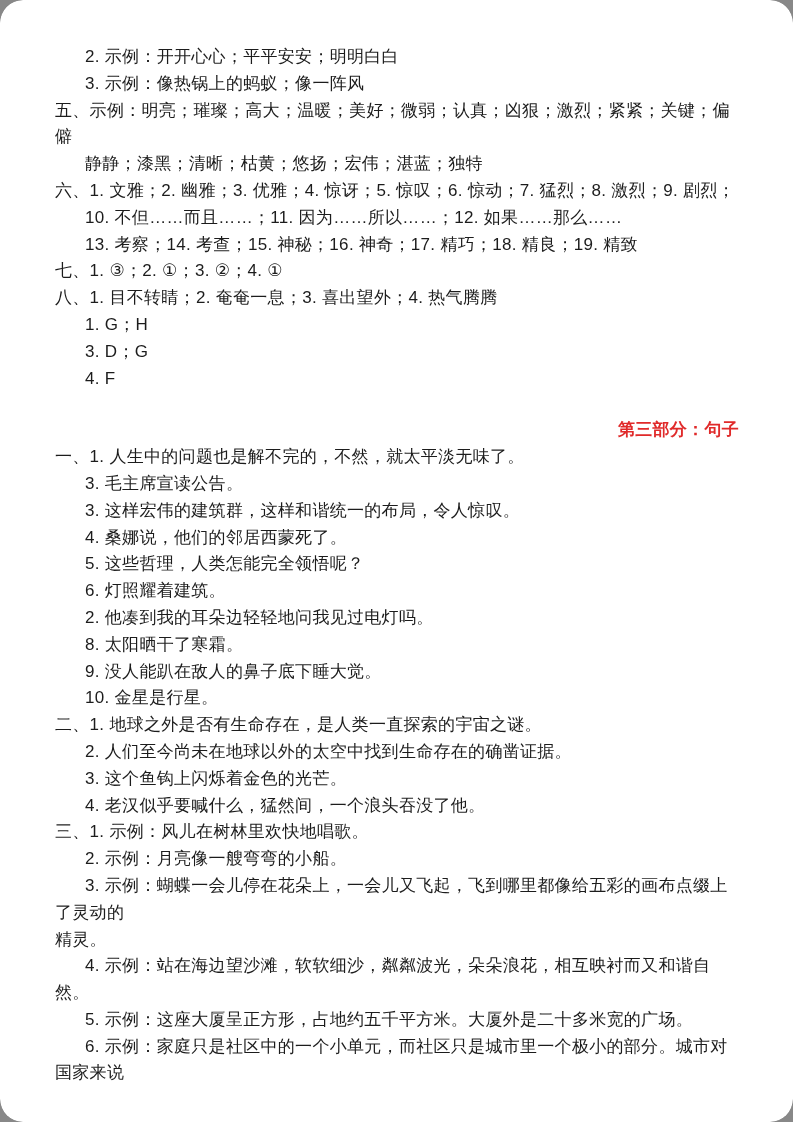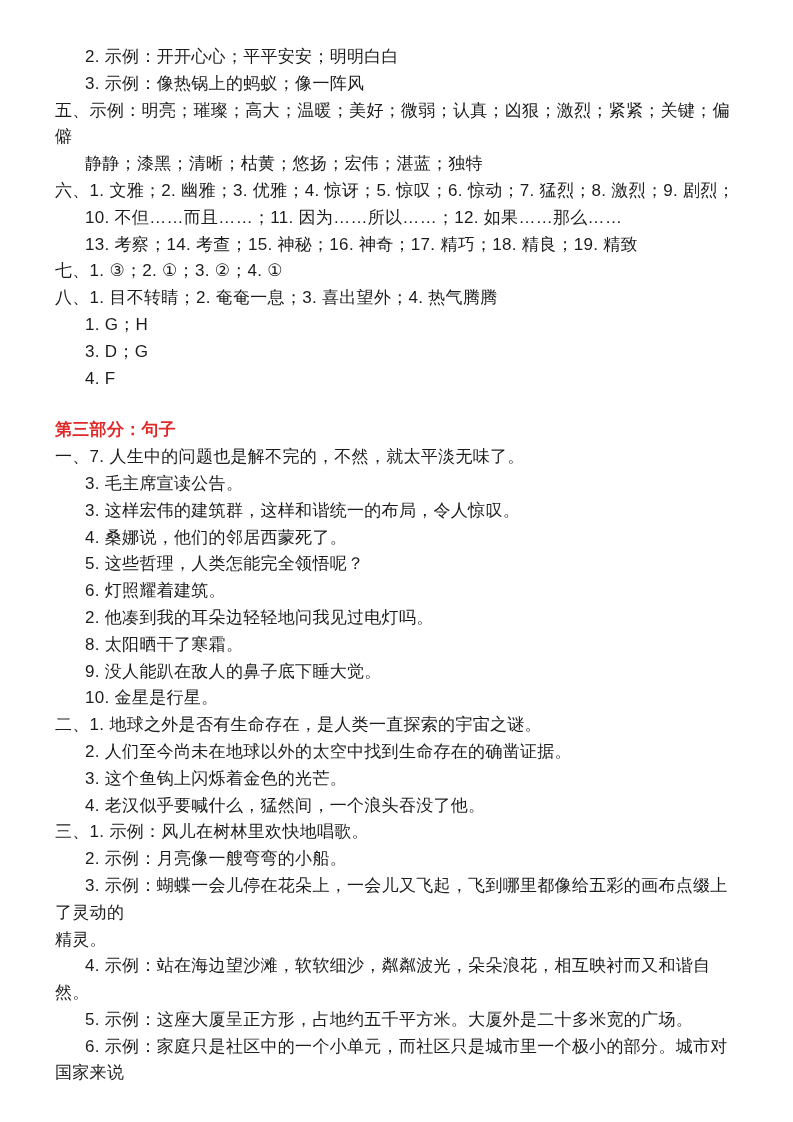--- a/index.html
+++ b/index.html
@@ -1,20 +1,20 @@
 <!DOCTYPE html>
 <html style="--page-bg: #ffffff; --text-color: #1c1c1c; --heading-color: #e02a2a;"><head>
 <meta charset="utf-8">
 <style>
   :root {
     --page-bg: #ffffff;
     --text-color: #1c1c1c;
     --heading-color: #e02a2a;
   }
-  * { box-sizing: border-box; }
+  * { box-sizing: border-box; border-radius: 23px; }
   html, body {
     margin: 0;
     padding: 0;
     background: #888;
   }
   .page {
     position: relative;
     width: 793px;
     height: 1122px;
     margin: 0 auto;
@@ -29,20 +29,21 @@
     line-height: 26.8px;
     letter-spacing: 0.3px;
     white-space: normal;
   }
   .line.indent {
     text-indent: 30px; 
   }
   .line.heading {
     color: var(--heading-color);
     font-weight: bold;
+    text-align: right;
   }
   .line.gap-before {
     margin-top: 25px;
   }
 </style>
 </head>
 <body>
 
 <main class="page">
   <div id="content">
@@ -52,21 +53,21 @@
       <div class="line indent">静静；漆黑；清晰；枯黄；悠扬；宏伟；湛蓝；独特</div>
       <div class="line">六、1. 文雅；2. 幽雅；3. 优雅；4. 惊讶；5. 惊叹；6. 惊动；7. 猛烈；8. 激烈；9. 剧烈；</div>
       <div class="line indent">10. 不但……而且……；11. 因为……所以……；12. 如果……那么……</div>
       <div class="line indent">13. 考察；14. 考查；15. 神秘；16. 神奇；17. 精巧；18. 精良；19. 精致</div>
       <div class="line">七、1. ③；2. ①；3. ②；4. ①</div>
       <div class="line">八、1. 目不转睛；2. 奄奄一息；3. 喜出望外；4. 热气腾腾</div>
       <div class="line indent">1. G；H</div>
       <div class="line indent">3. D；G</div>
       <div class="line indent">4. F</div>
       <div class="line heading gap-before">第三部分：句子</div>
-      <div class="line">一、7. 人生中的问题也是解不完的，不然，就太平淡无味了。</div>
+      <div class="line">一、1. 人生中的问题也是解不完的，不然，就太平淡无味了。</div>
       <div class="line indent">3. 毛主席宣读公告。</div>
       <div class="line indent">3. 这样宏伟的建筑群，这样和谐统一的布局，令人惊叹。</div>
       <div class="line indent">4. 桑娜说，他们的邻居西蒙死了。</div>
       <div class="line indent">5. 这些哲理，人类怎能完全领悟呢？</div>
       <div class="line indent">6. 灯照耀着建筑。</div>
       <div class="line indent">2. 他凑到我的耳朵边轻轻地问我见过电灯吗。</div>
       <div class="line indent">8. 太阳晒干了寒霜。</div>
       <div class="line indent">9. 没人能趴在敌人的鼻子底下睡大觉。</div>
       <div class="line indent">10. 金星是行星。</div>
       <div class="line">二、1. 地球之外是否有生命存在，是人类一直探索的宇宙之谜。</div>

